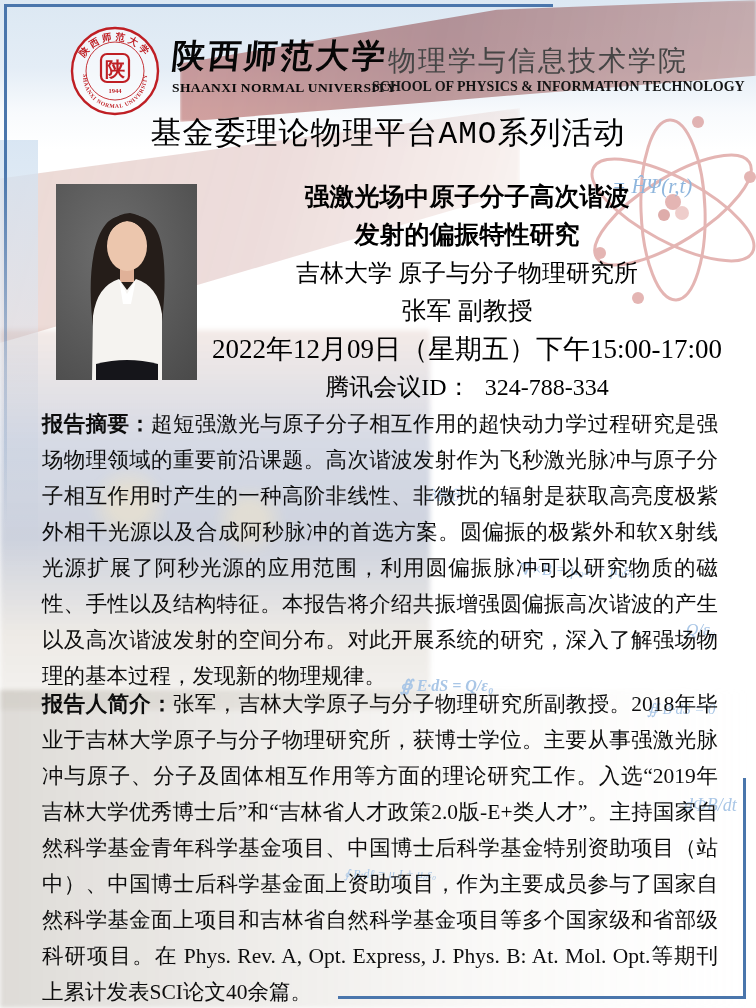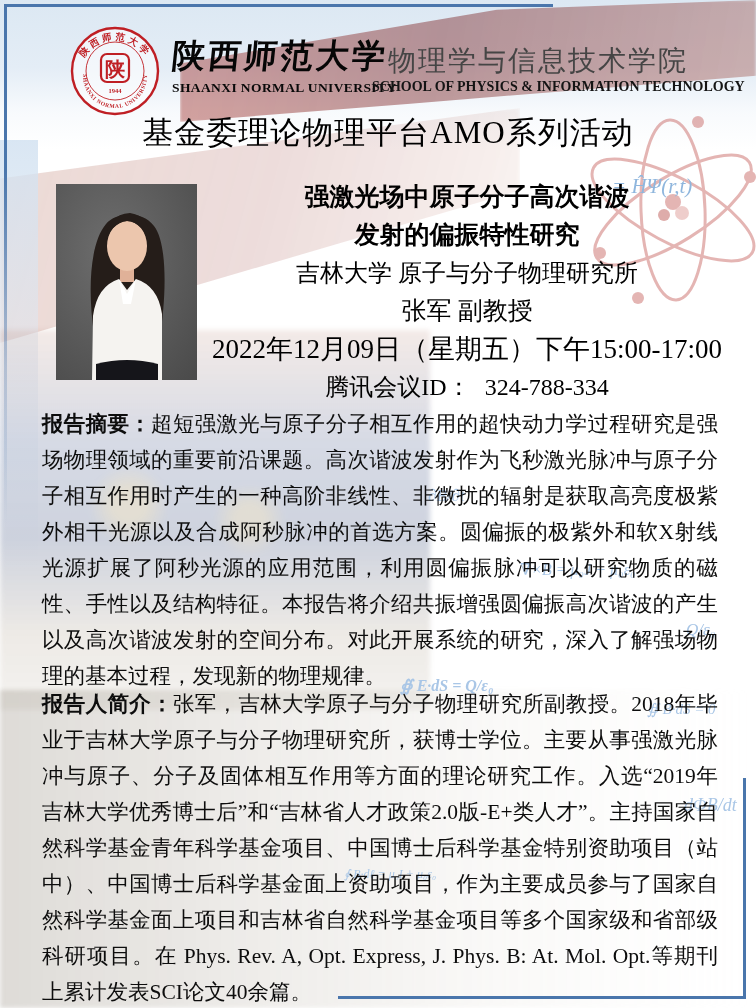--- a/index.html
+++ b/index.html
@@ -48,21 +48,21 @@
   .univ-cn{position:absolute;left:172px;top:34px;font-size:33px;font-weight:bold;color:#060606;
     letter-spacing:3px;transform:skewX(-6deg);white-space:nowrap;}
   .univ-en{position:absolute;left:172px;top:80px;font-size:13.5px;font-weight:bold;color:#0a0a0a;
     letter-spacing:.4px;white-space:nowrap;}
   .college-cn{position:absolute;left:388px;top:42px;width:344px;text-align:left;
     font-size:28px;color:#454545;letter-spacing:2px;white-space:nowrap;}
   .college-en{position:absolute;left:372px;top:79px;width:370px;text-align:center;
     font-size:14px;font-weight:bold;color:#141414;white-space:nowrap;}
   
   .series-title{position:absolute;left:30px;top:112px;width:716px;text-align:center;
-    font-size:31px;color:#000;letter-spacing:1px;white-space:nowrap;}
+    font-size:31px;color:#000;letter-spacing:1px;white-space:nowrap;font-family:Liberation Mono, monospace;}
   .photo{position:absolute;left:56px;top:184px;width:141px;height:196px;}
   .talk-info{position:absolute;left:197px;top:178px;width:540px;text-align:center;color:#000;}
   .talk-title{font-size:25px;font-weight:bold;line-height:38px;}
   .talk-line{font-size:24px;line-height:38px;}
   .talk-line.speaker{font-size:25px;}
   .talk-line.datetime{font-size:27px;}
   .meeting .gap{display:inline-block;width:14px;}
   
   .para{position:absolute;left:42px;width:676px;font-size:21.5px;line-height:36px;
     text-align:justify;color:#0d0d0d;margin:0;}

